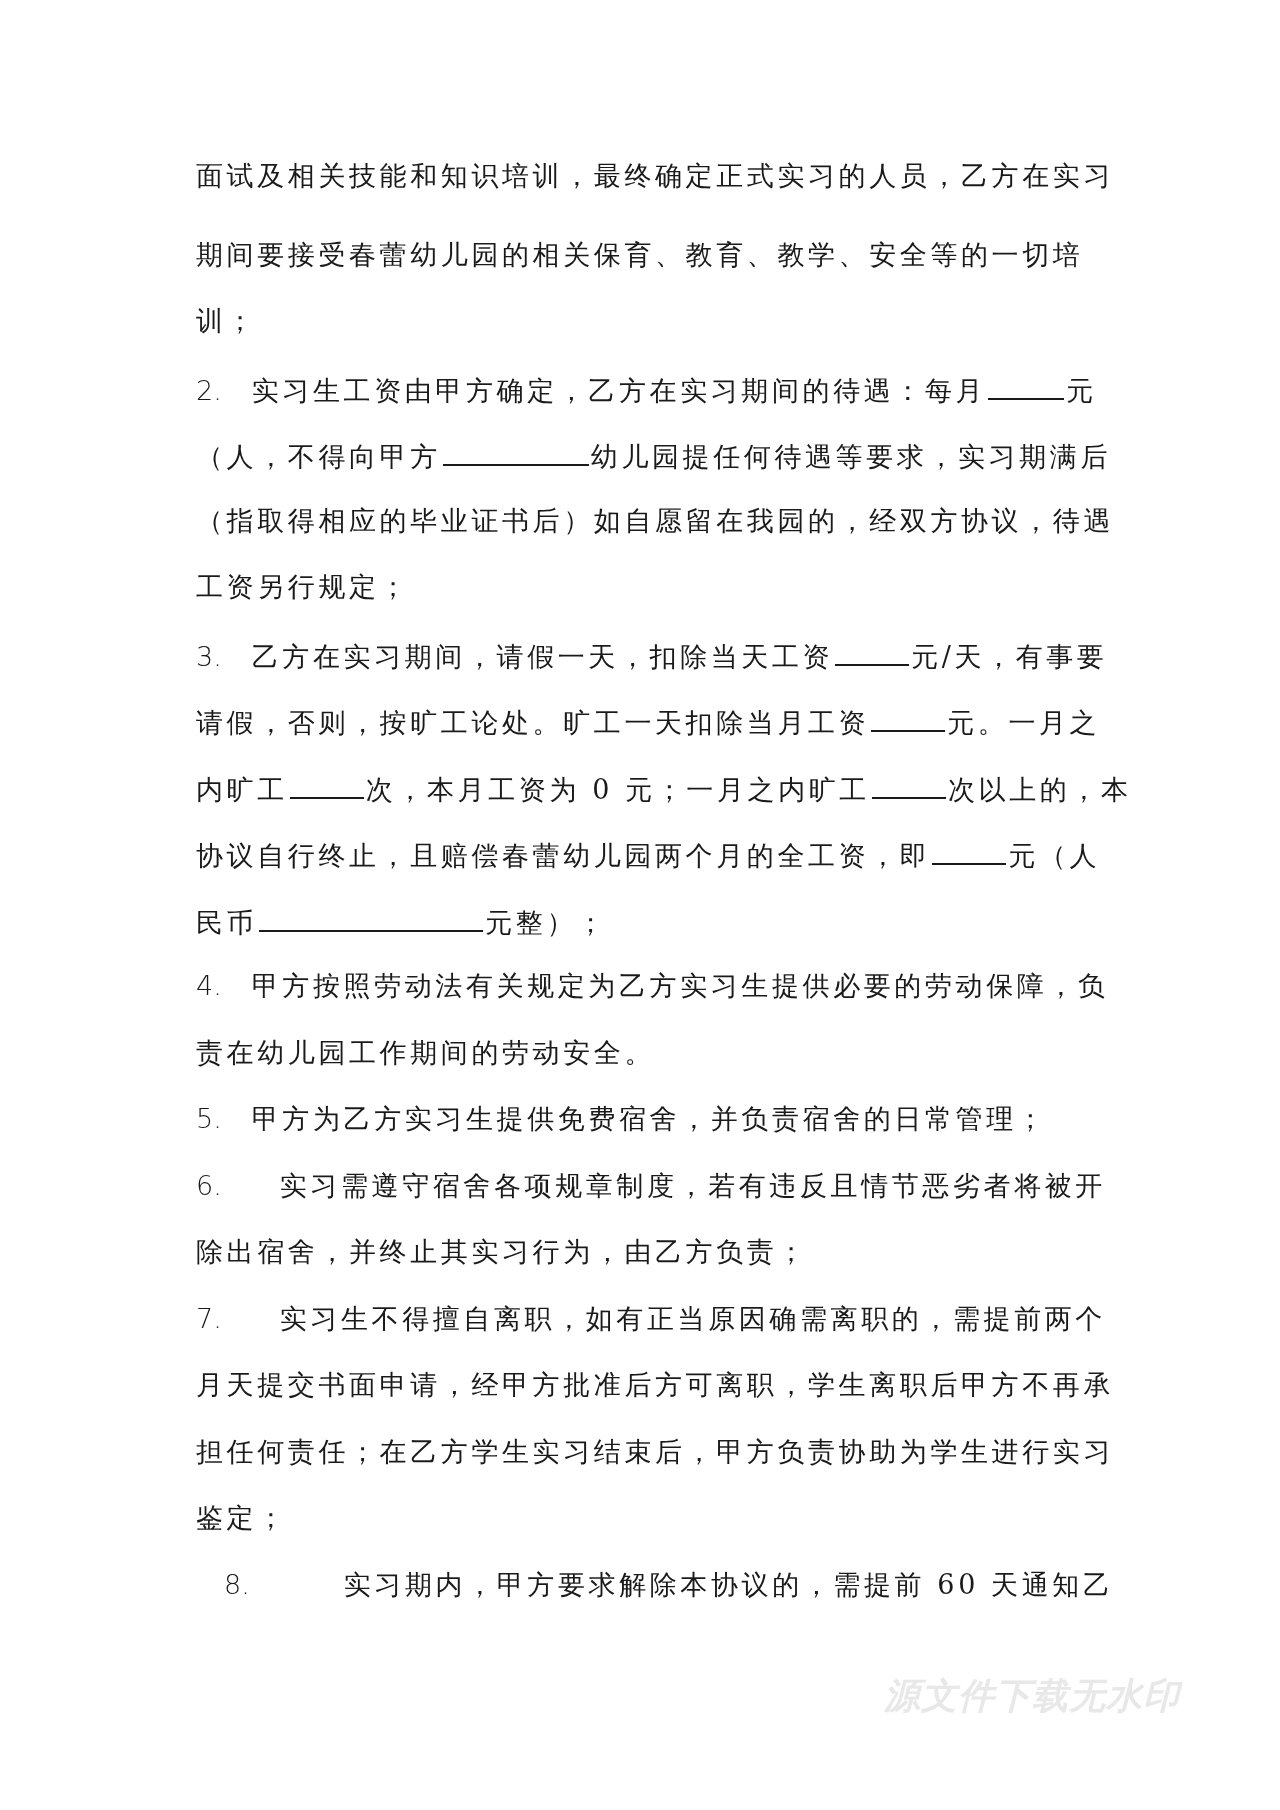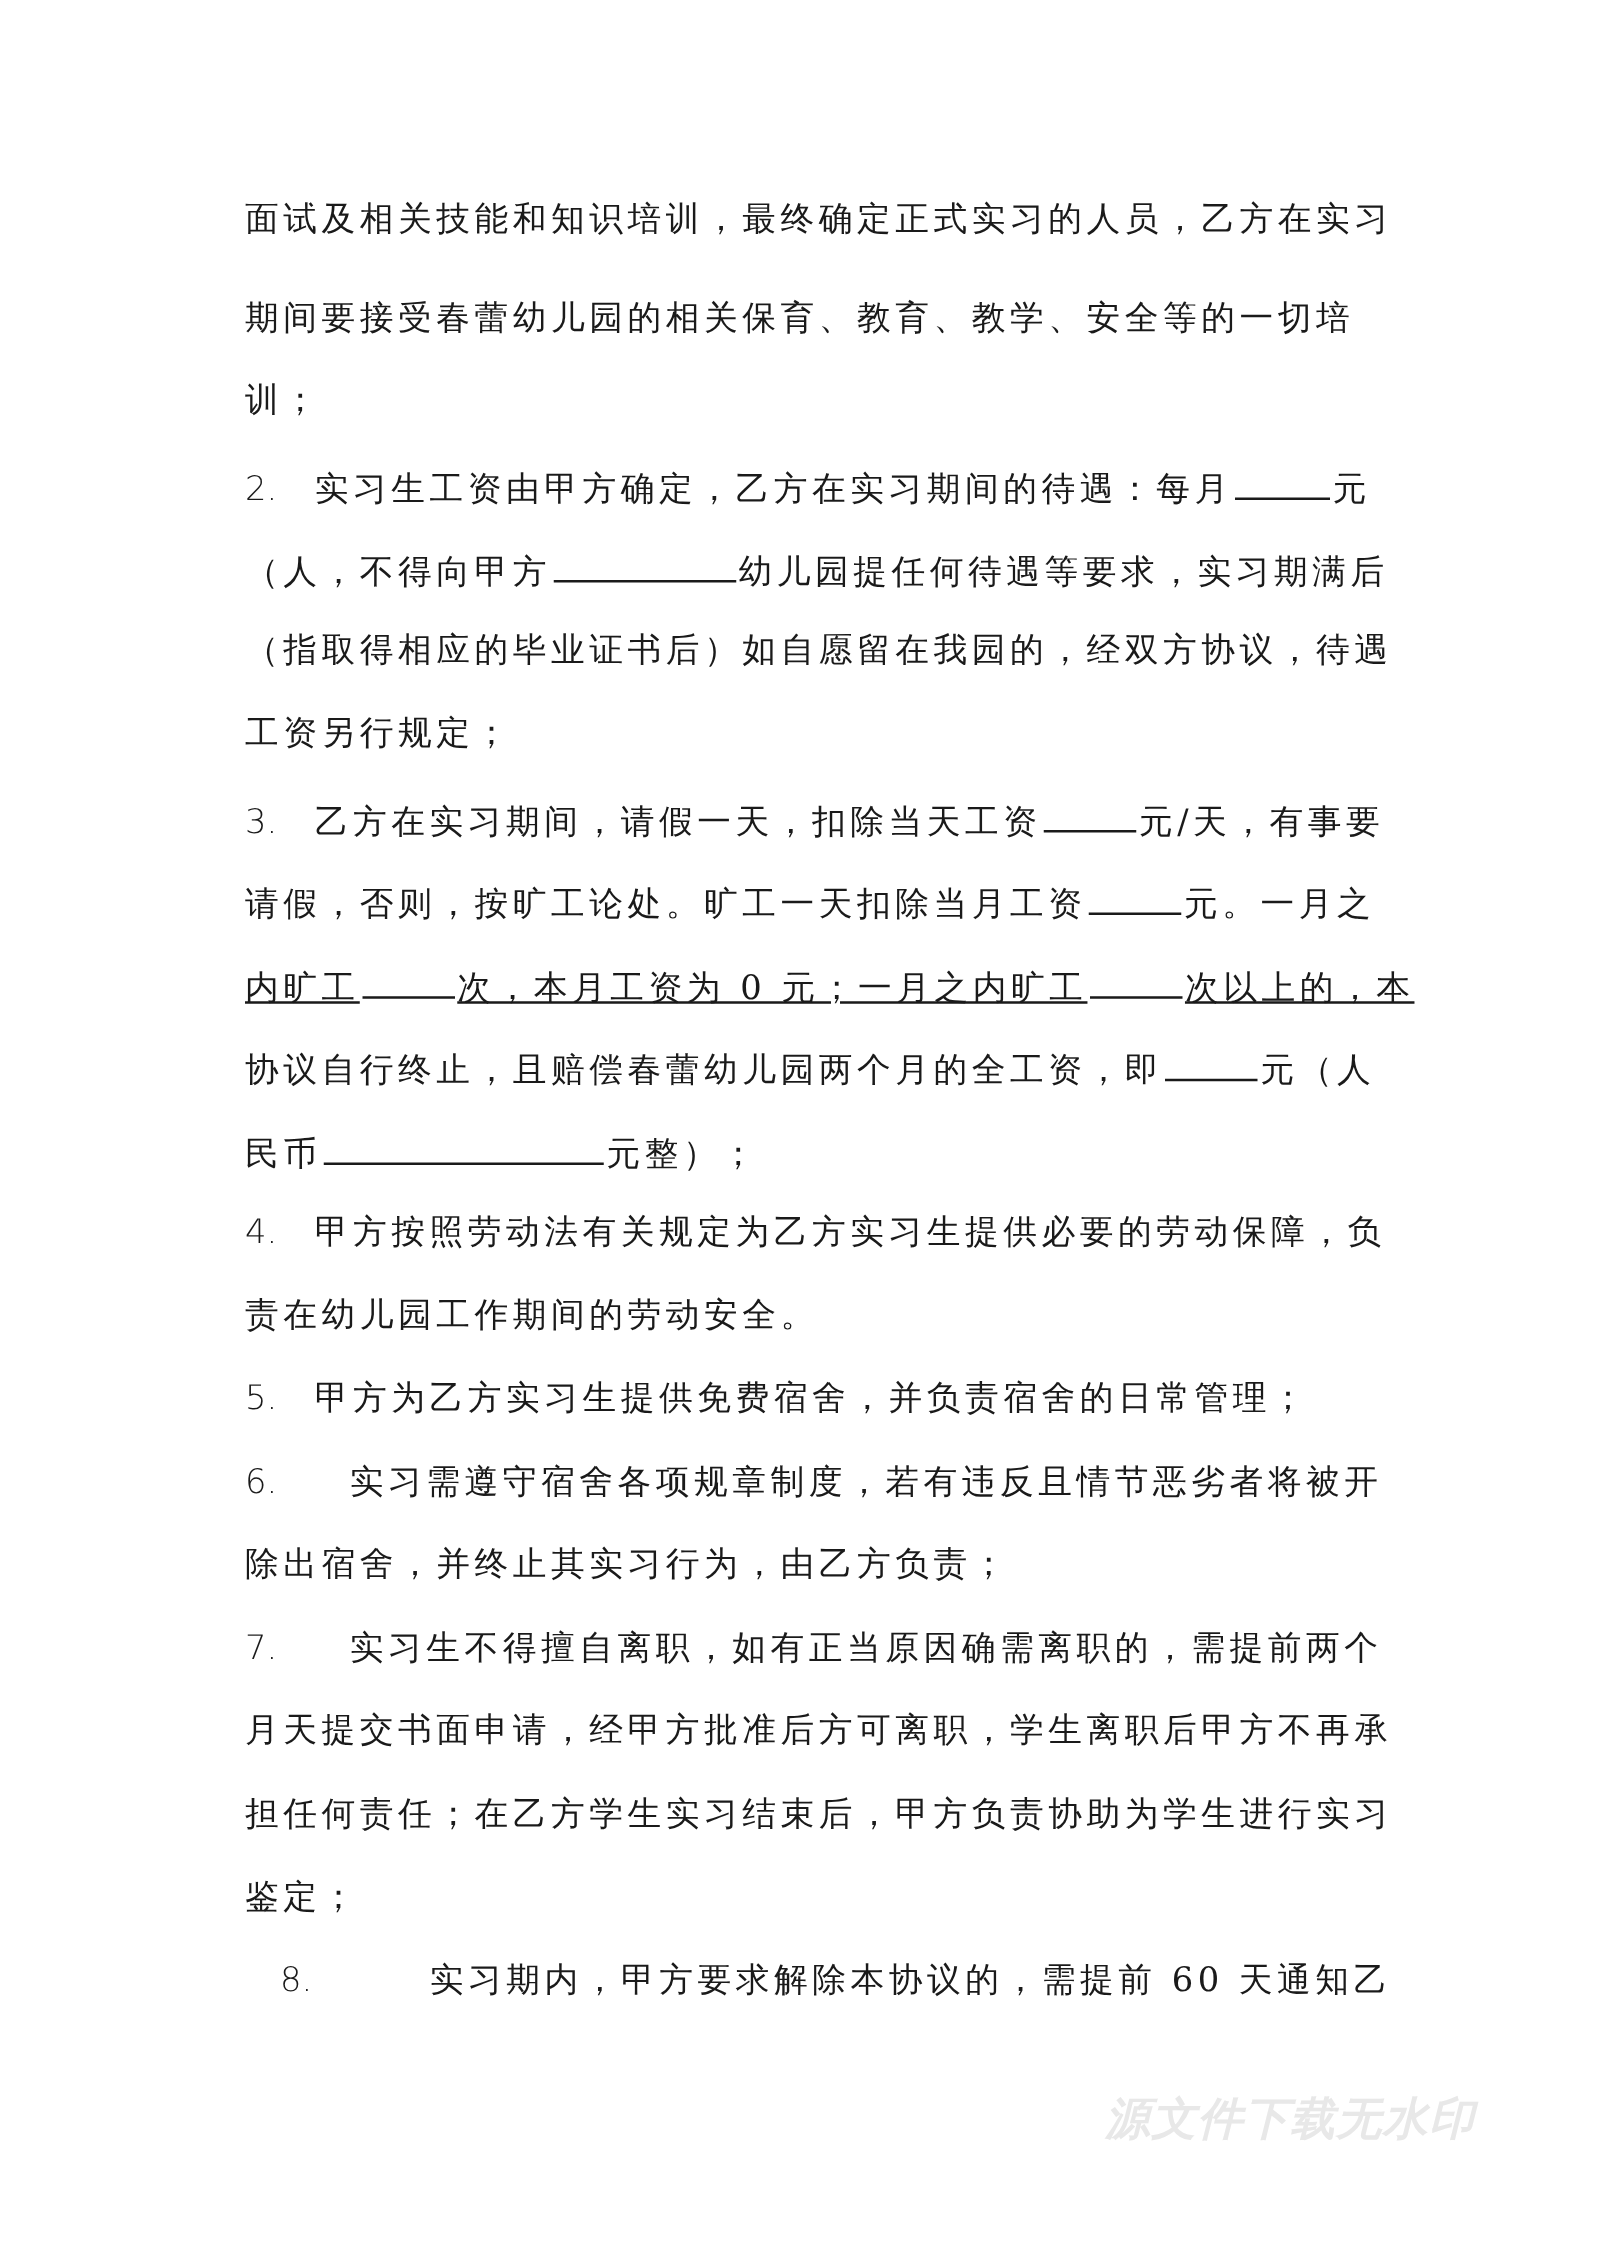--- a/index.html
+++ b/index.html
@@ -78,21 +78,21 @@
   <div class="text-layer" id="text-layer">
       <div class="line" style="top: 156px;"><span>面试及相关技能和知识培训，最终确定正式实习的人员，乙方在实习</span></div>
       <div class="line" style="top: 234.5px;"><span>期间要接受春蕾幼儿园的相关保育、教育、教学、安全等的一切培</span></div>
       <div class="line" style="top: 301px;"><span>训；</span></div>
       <div class="line" style="top: 367.5px;"><span class="num">2.</span><span style="display: inline-block; width: 30px;"></span><span>实习生工资由甲方确定，乙方在实习期间的待遇：每月</span><span class="blank" style="width: 76px;"></span><span>元</span></div>
       <div class="line" style="top: 434px;"><span>（人，不得向甲方</span><span class="blank" style="width: 146px;"></span><span>幼儿园提任何待遇等要求，实习期满后</span></div>
       <div class="line" style="top: 500.5px; text-align: center;"><span>（指取得相应的毕业证书后）如自愿留在我园的，经双方协议，待遇</span></div>
       <div class="line" style="top: 567px;"><span>工资另行规定；</span></div>
       <div class="line" style="top: 633.5px;"><span class="num">3.</span><span style="display: inline-block; width: 30px;"></span><span>乙方在实习期间，请假一天，扣除当天工资</span><span class="blank" style="width: 74px;"></span><span>元/天，有事要</span></div>
       <div class="line" style="top: 700px;"><span>请假，否则，按旷工论处。旷工一天扣除当月工资</span><span class="blank" style="width: 74px;"></span><span>元。一月之</span></div>
-      <div class="line" style="top: 766.5px; text-decoration: underline;"><span>内旷工</span><span class="blank" style="width: 74px;"></span><span>次，本月工资为 0 元；一月之内旷工</span><span class="blank" style="width: 74px;"></span><span>次以上的，本</span></div>
+      <div class="line" style="top: 766.5px;"><span>内旷工</span><span class="blank" style="width: 74px;"></span><span>次，本月工资为 0 元；一月之内旷工</span><span class="blank" style="width: 74px;"></span><span>次以上的，本</span></div>
       <div class="line" style="top: 833px;"><span>协议自行终止，且赔偿春蕾幼儿园两个月的全工资，即</span><span class="blank" style="width: 74px;"></span><span>元（人</span></div>
       <div class="line" style="top: 899.5px; text-align: center;"><span>民币</span><span class="blank" style="width: 224px;"></span><span>元整）；</span></div>
       <div class="line" style="top: 966px;"><span class="num">4.</span><span style="display: inline-block; width: 30px;"></span><span>甲方按照劳动法有关规定为乙方实习生提供必要的劳动保障，负</span></div>
       <div class="line" style="top: 1032.5px;"><span>责在幼儿园工作期间的劳动安全。</span></div>
       <div class="line" style="top: 1099px;"><span class="num">5.</span><span style="display: inline-block; width: 30px;"></span><span>甲方为乙方实习生提供免费宿舍，并负责宿舍的日常管理；</span></div>
       <div class="line" style="top: 1165.5px;"><span class="num">6.</span><span style="display: inline-block; width: 58px;"></span><span>实习需遵守宿舍各项规章制度，若有违反且情节恶劣者将被开</span></div>
       <div class="line" style="top: 1232px;"><span>除出宿舍，并终止其实习行为，由乙方负责；</span></div>
       <div class="line" style="top: 1298.5px;"><span class="num">7.</span><span style="display: inline-block; width: 58px;"></span><span>实习生不得擅自离职，如有正当原因确需离职的，需提前两个</span></div>
       <div class="line" style="top: 1365px;"><span>月天提交书面申请，经甲方批准后方可离职，学生离职后甲方不再承</span></div>
       <div class="line" style="top: 1431.5px;"><span>担任何责任；在乙方学生实习结束后，甲方负责协助为学生进行实习</span></div>

